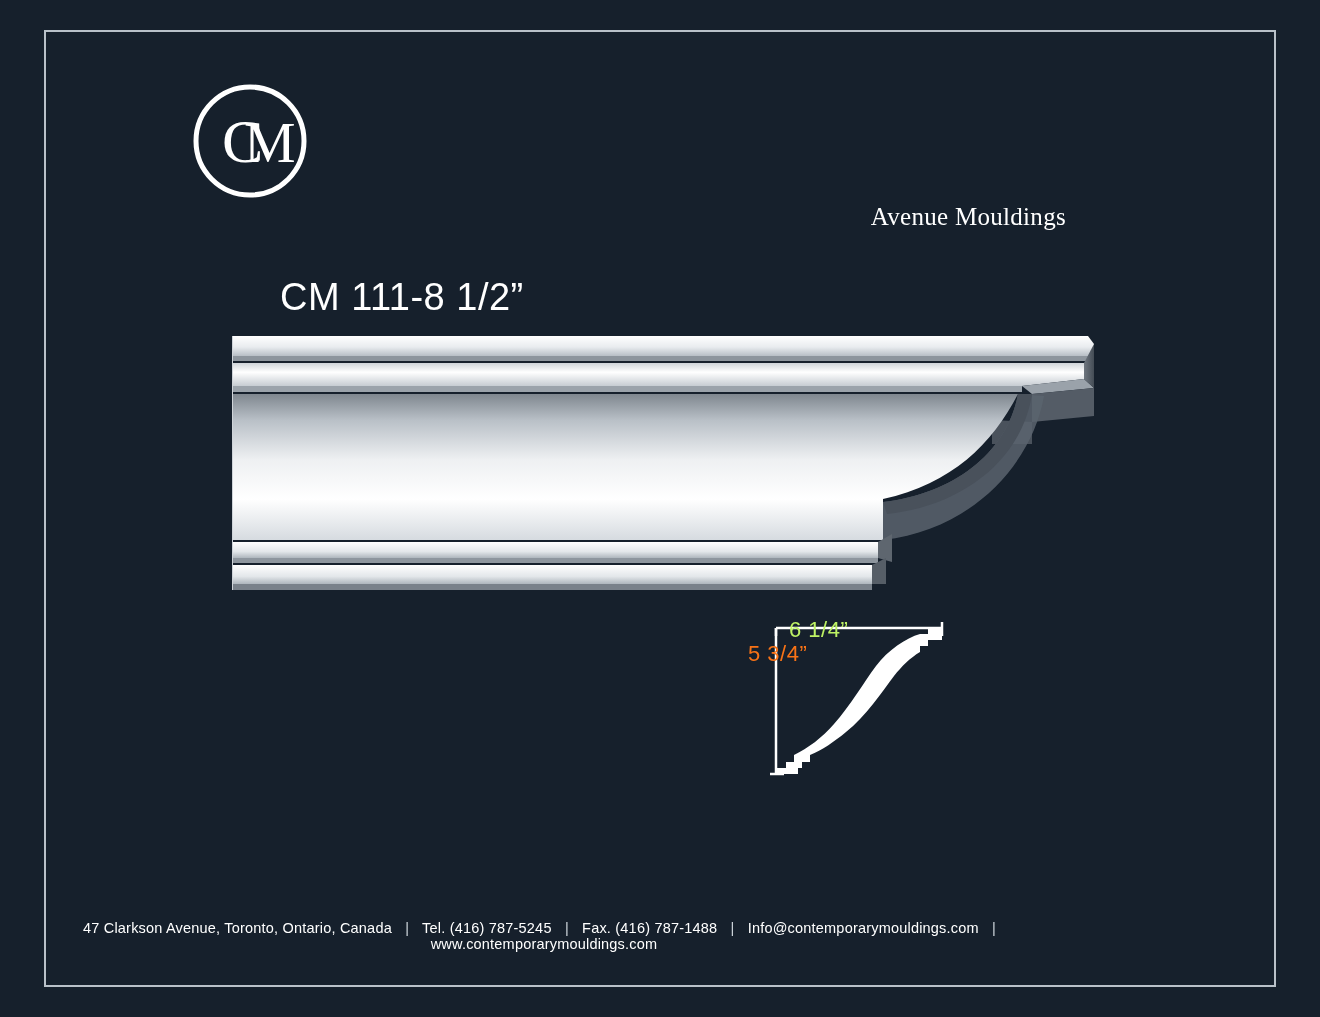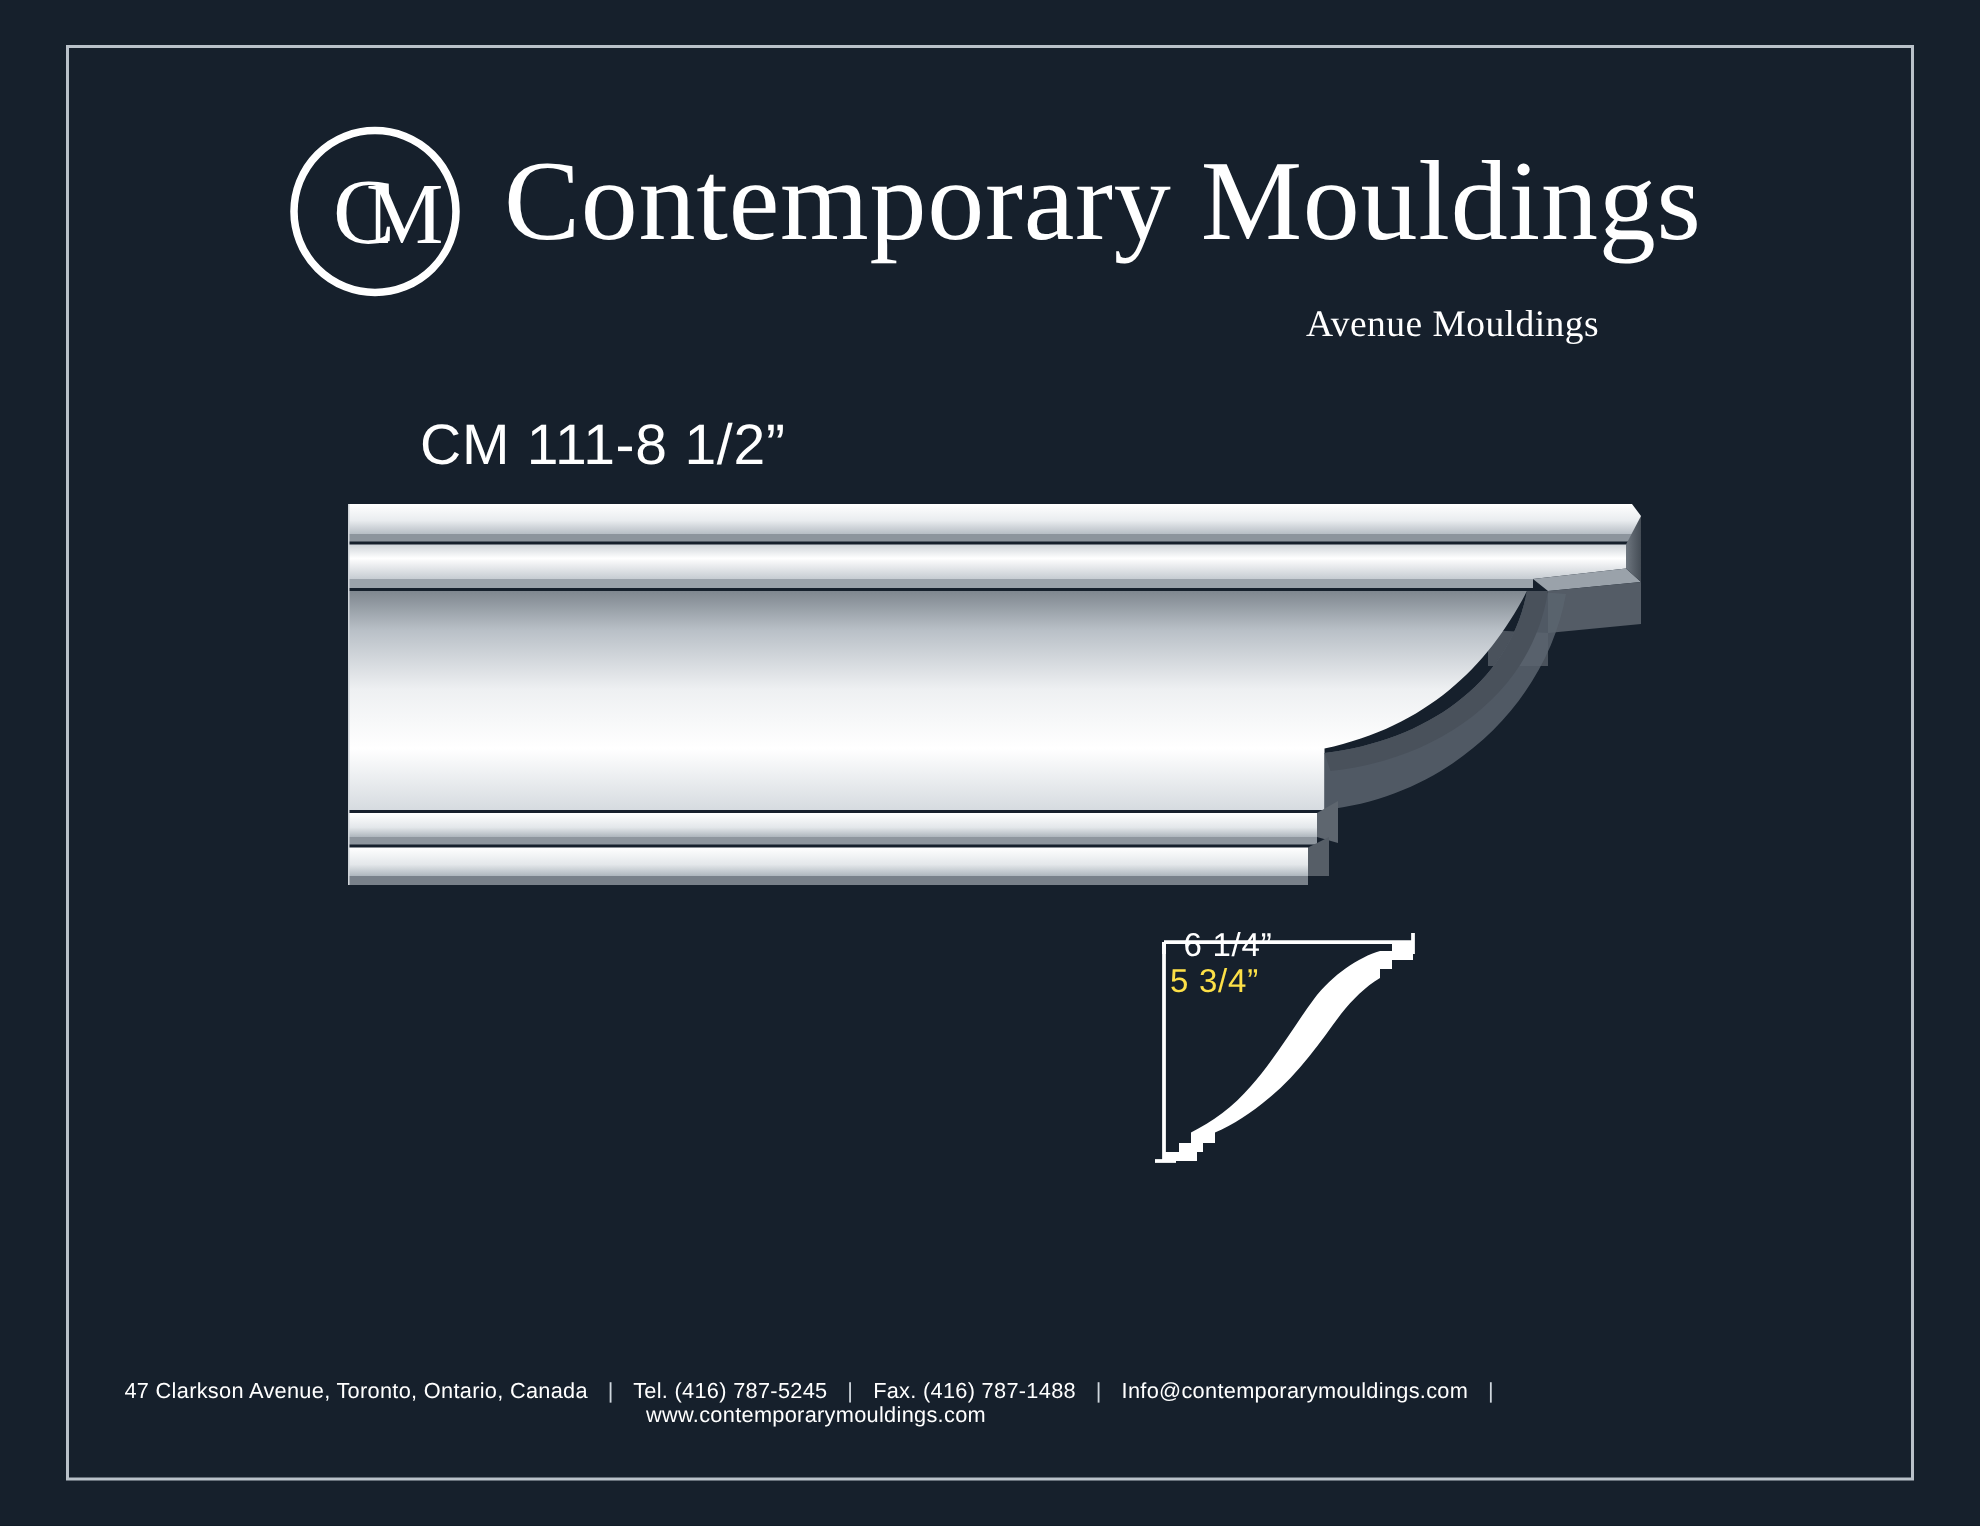--- a/index.html
+++ b/index.html
@@ -92,33 +92,32 @@
     width: 230px;
     height: 190px;
   }
   .section-drawing svg { display: block; }
 
   .dim-width {
     position: absolute;
     left: 789px;
     top: 617px;
     font-size: 22px;
-    color: #ffffff;
+    color: #bef264;
     font-family: "Liberation Sans", sans-serif;
     letter-spacing: 0.5px;
   }
   .dim-height {
     position: absolute;
     left: 748px;
     top: 641px;
     font-size: 22px;
-    color: #fde047;
-    font-family: "Liberation Sans", sans-serif;
-    letter-spacing: 0.5px;
-    margin-left: 32px;
+    color: #f97316;
+    font-family: "Liberation Sans", sans-serif;
+    letter-spacing: 0.5px;
   }
 
   
   .footer {
     position: absolute;
     left: 0;
     top: 920px;
     width: 1088px;
     text-align: center;
     font-size: 14.5px;
@@ -141,21 +140,20 @@
   <div class="border-frame"></div>
 
   <div class="logo-mark">
     <svg width="116" height="116" viewBox="0 0 116 116" xmlns="http://www.w3.org/2000/svg">
       <circle cx="58" cy="58" r="54" fill="none" stroke="#ffffff" stroke-width="5"></circle>
       <text x="30" y="79" font-family="Liberation Serif, serif" font-size="62" fill="#ffffff">C</text>
       <text x="52" y="79" font-family="Liberation Serif, serif" font-size="58" fill="#ffffff">M</text>
     </svg>
   </div>
 
-  <div class="brand-title">Contemporary Mouldings</div>
   <div class="brand-subtitle">Avenue Mouldings</div>
 
   <div class="product-code">CM 111-8 1/2”</div>
 
   <div class="profile-render">
     <svg width="868" height="259" viewBox="0 0 868 259" xmlns="http://www.w3.org/2000/svg">
       <defs>
         <linearGradient id="gTop" x1="0" y1="0" x2="0" y2="1">
           <stop offset="0%" stop-color="#ffffff"></stop>
           <stop offset="55%" stop-color="#e9ecef"></stop>

